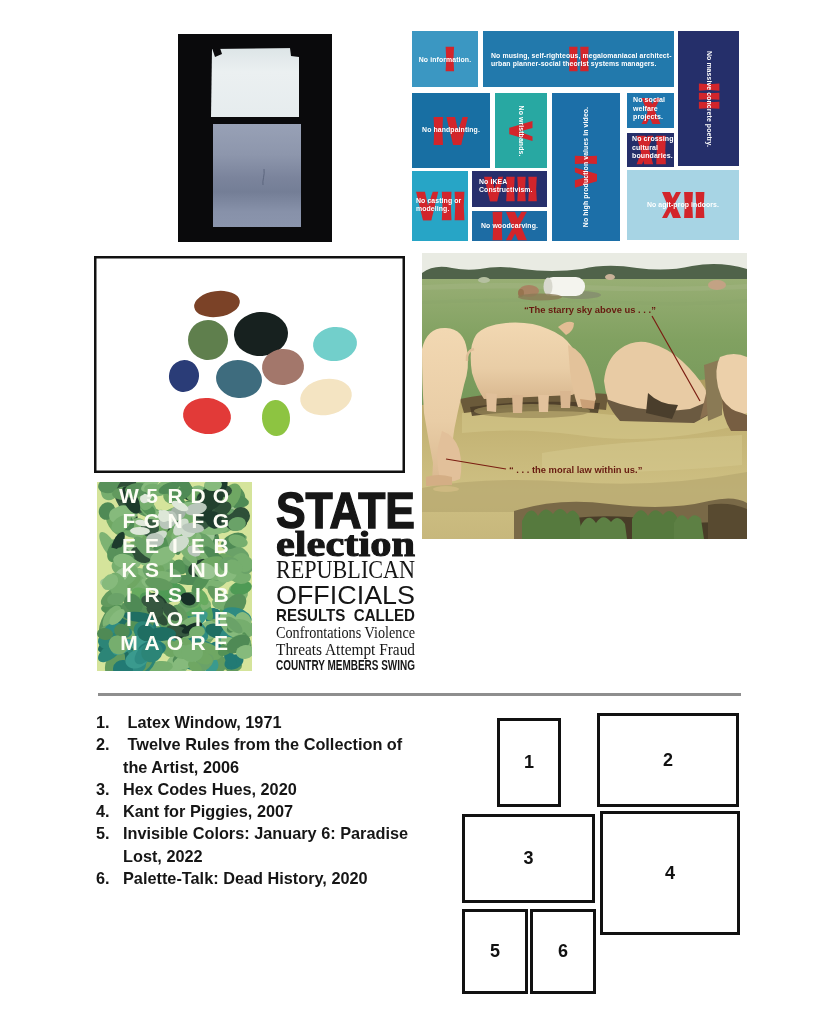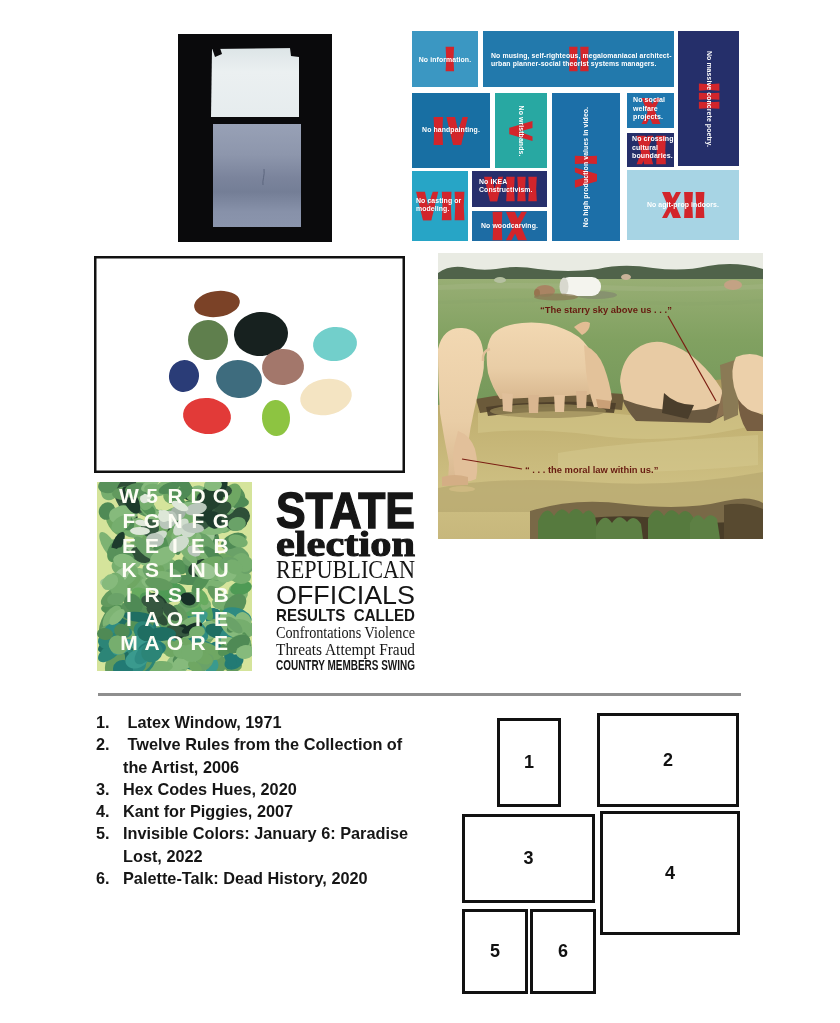--- a/index.html
+++ b/index.html
@@ -179,21 +179,21 @@
   <ellipse cx="189" cy="111" rx="21" ry="18" fill="#a3776b" transform="rotate(-5 189 111)"></ellipse>
 
   <ellipse cx="232" cy="141" rx="26" ry="18" fill="#f4e4c2" transform="rotate(-10 232 141)"></ellipse>
 
   <ellipse cx="113" cy="160" rx="24" ry="18" fill="#e23a38" transform="rotate(6 113 160)"></ellipse>
 
   <ellipse cx="182" cy="162" rx="14" ry="18" fill="#8dc441" transform="rotate(-3 182 162)"></ellipse>
 </svg>
 </div>
 
-<div class="abs" style="left:438px;top:253px;width:371px;height:286px;">
+<div class="abs" style="left:422px;top:253px;width:371px;height:286px;">
 <svg width="325" height="286" viewBox="0 0 325 286">
   <defs>
     <linearGradient id="field" x1="0" y1="0" x2="0" y2="1">
       <stop offset="0" stop-color="#98ae74"></stop>
       <stop offset="0.45" stop-color="#81a161"></stop>
       <stop offset="1" stop-color="#74975a"></stop>
     </linearGradient>
     <linearGradient id="mud" x1="0" y1="0" x2="0" y2="1">
       <stop offset="0" stop-color="#ab9a5f"></stop>
       <stop offset="0.25" stop-color="#c2b172"></stop>

